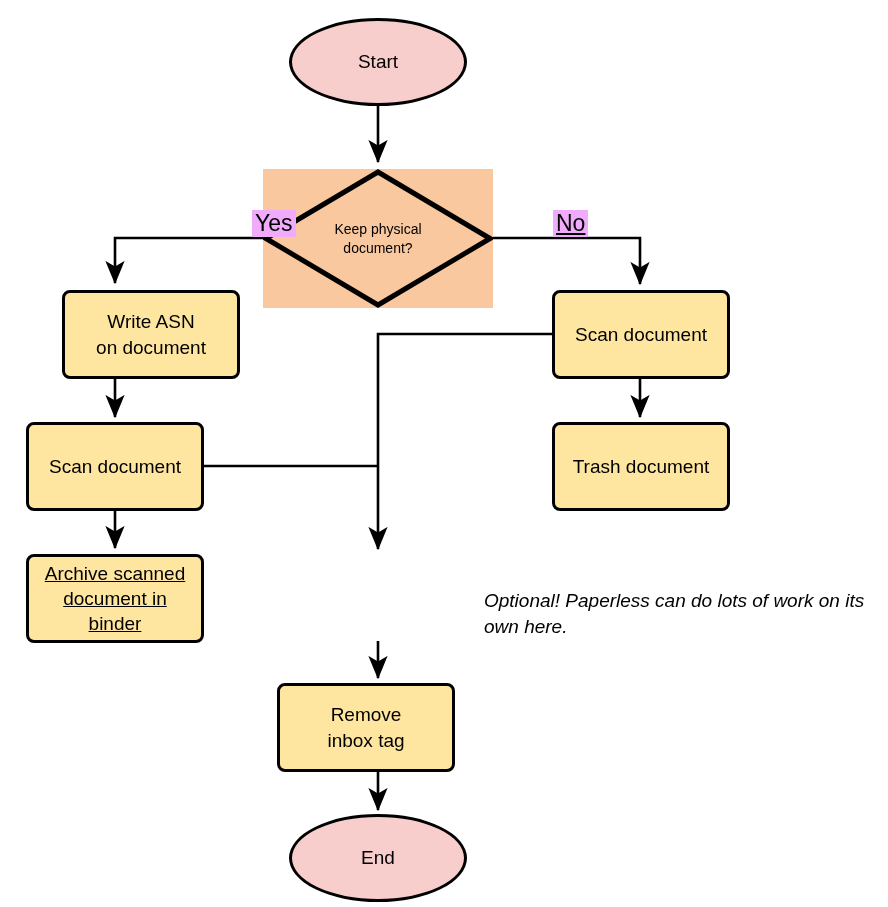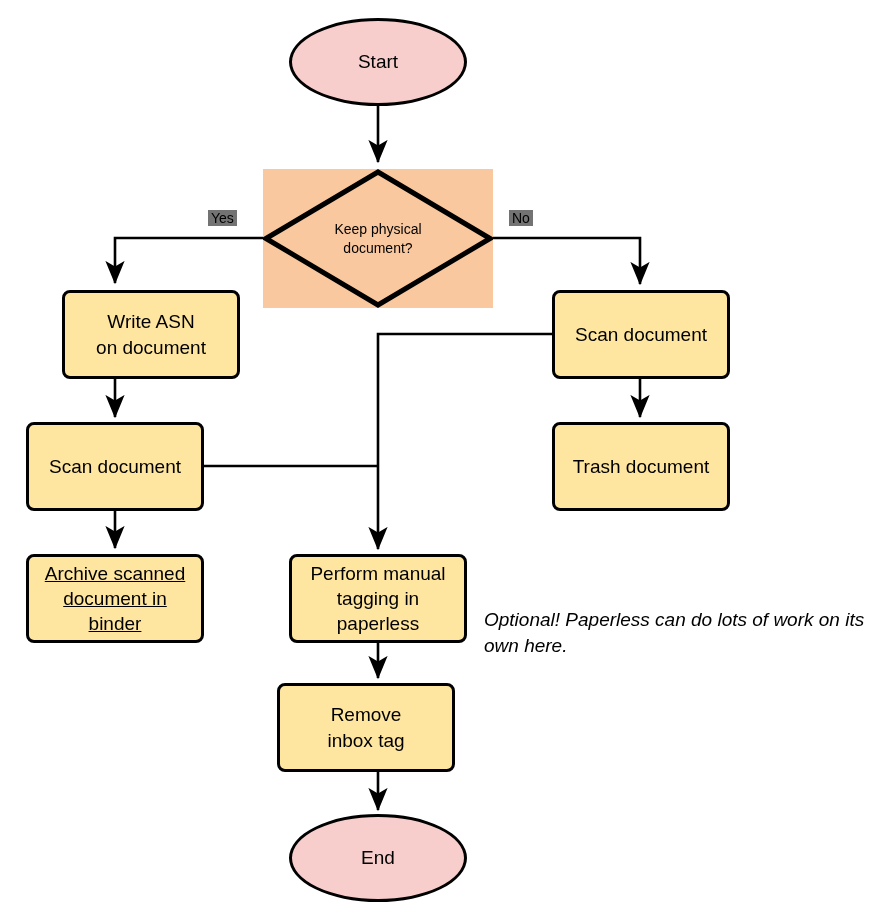--- a/index.html
+++ b/index.html
@@ -66,35 +66,35 @@
     width: 100%;
     height: 100%;
     z-index: 0;
   }
   .node-decision .node-text {
     position: relative;
     z-index: 1;
   }
   .edge-label {
     position: absolute;
-    font-size: 14px;
+    font-size: 23px;
     color: #000000;
-    background: #737373;
+    background: #f0abfc;
     padding: 0 3px;
     z-index: 6;
     white-space: nowrap;
+    margin-left: 44px;
   }
   .note-text {
     position: absolute;
     font-size: 19px;
     font-style: italic;
     color: #000000;
     line-height: 1.35;
     z-index: 6;
-    margin-top: 19px;
   }
   .node-text {
     display: block;
     white-space: pre-line;
   }
 </style>
 </head>
 <body>
 
 <div id="flow-root">
@@ -134,21 +134,21 @@
   <div class="node node-decision" style="left:263px; top:169px;">
     <svg class="diamond-shape" viewBox="0 0 230 139" preserveAspectRatio="none" xmlns="http://www.w3.org/2000/svg">
       <polygon points="115,3 227,69.5 115,136 3,69.5" fill="#fac89f" stroke="#000000" stroke-width="5" stroke-linejoin="miter" vector-effect="non-scaling-stroke"></polygon>
     </svg>
     <span class="node-text">Keep physical
 document?</span>
   </div>
 
   <div class="edge-label" style="left:208px; top:210px;"><span>Yes</span></div>
 
-  <div class="edge-label" style="left:509px; top:210px;"><span>No</span></div>
+  <div class="edge-label" style="left:509px; top:210px;text-decoration:underline;"><span>No</span></div>
 
   <div class="node node-process" style="left:26px; top:290px; width:178px; height:89px;margin-left:36px;">
     <span class="node-text">Write ASN
 on document</span>
   </div>
 
   <div class="node node-process" style="left:26px; top:422px; width:178px; height:89px;">
     <span class="node-text">Scan document</span>
   </div>
 
@@ -159,25 +159,20 @@
   </div>
 
   <div class="node node-process" style="left:552px; top:290px; width:178px; height:89px;">
     <span class="node-text">Scan document</span>
   </div>
 
   <div class="node node-process" style="left:552px; top:422px; width:178px; height:89px;">
     <span class="node-text">Trash document</span>
   </div>
 
-  <div class="node node-process" style="left:289px; top:554px; width:178px; height:89px;">
-    <span class="node-text">Perform manual
-tagging in
-paperless</span>
-  </div>
 
   <div class="node node-process" style="left:277px; top:683px; width:178px; height:89px;align-items:center;">
     <span class="node-text">Remove
 inbox tag</span>
   </div>
 
   <div class="node node-terminal" style="left:289px; top:814px; width:178px; height:88px;">
     <span class="node-text">End</span>
   </div>
 

